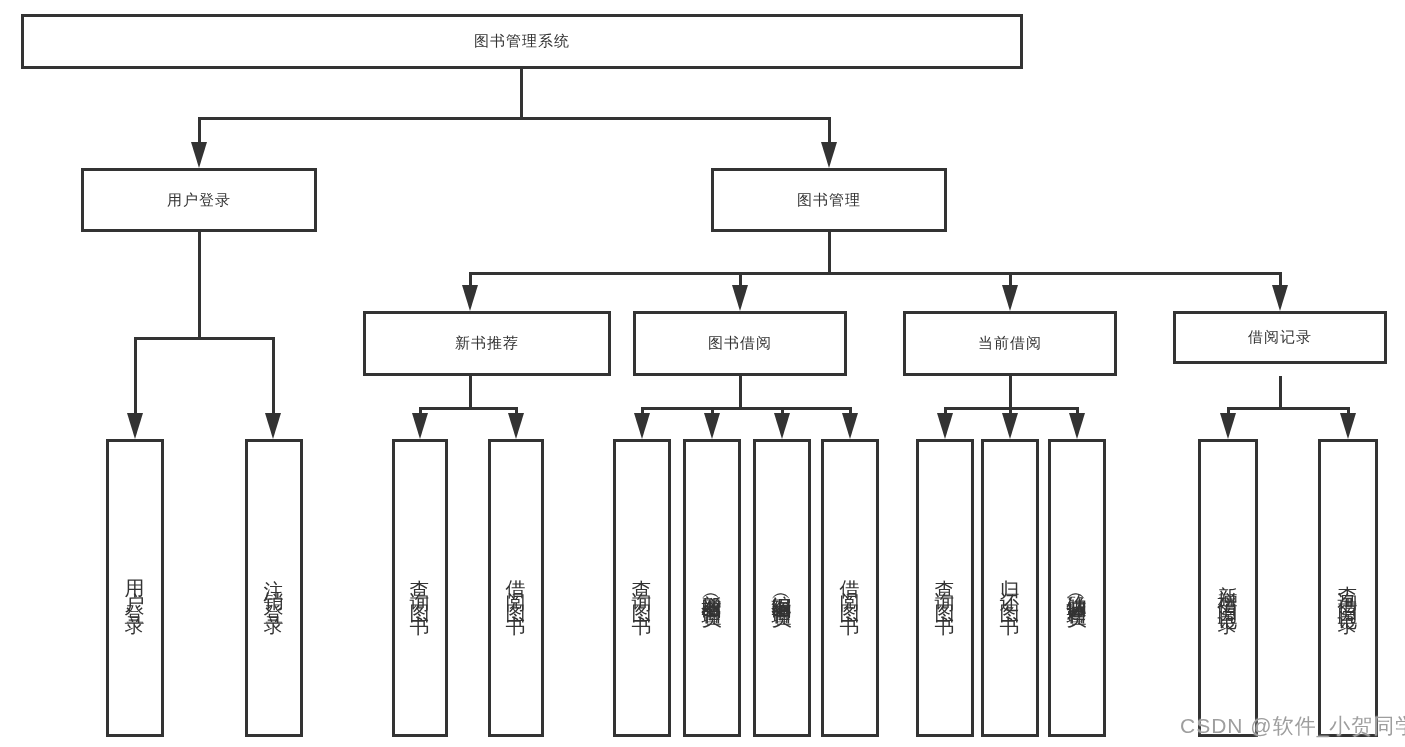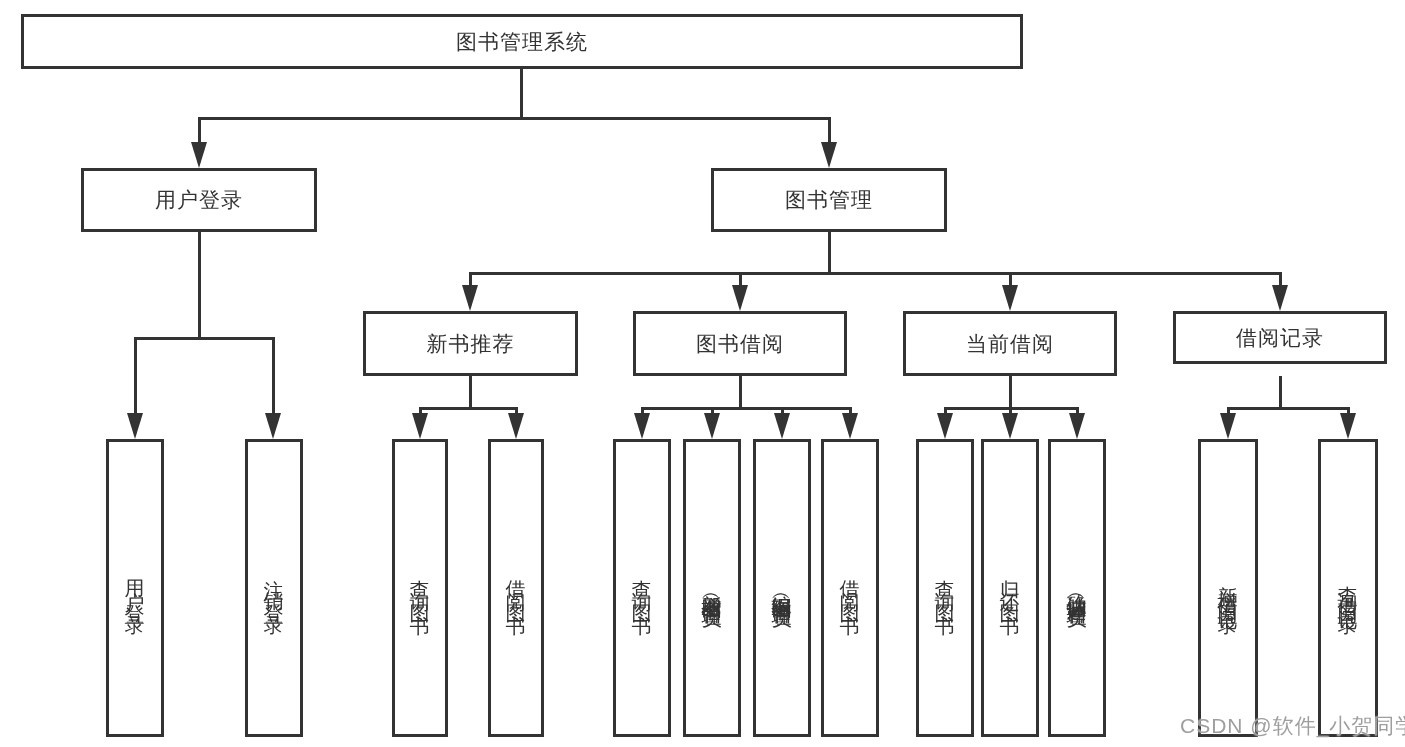--- a/index.html
+++ b/index.html
@@ -24,21 +24,21 @@
   .box {
     position: absolute;
     background: var(--background);
     border: 3px solid var(--line);
     color: var(--text);
     display: flex;
     align-items: center;
     justify-content: center;
     text-align: center;
   }
-  .hbox { font-size: 21px; letter-spacing: 1px; justify-content: center; }
+  .hbox { font-size: 15px; letter-spacing: 1px; justify-content: center; }
   .vbox {
     writing-mode: vertical-rl;
     text-orientation: mixed;
     font-size: 20px;
     line-height: 1;
   }
   .sp-l { letter-spacing: 12px; }
   .sp-m { letter-spacing: 6px; }
   .sp-s { letter-spacing: 2px; }
 
@@ -100,21 +100,21 @@
   <div class="hline" style="left:469px; top:272px; width:813px;"></div>
   <div class="vline" style="left:469px; top:272px; height:16px;"></div>
   <div class="arrow" style="left:462px; top:285px;"></div>
   <div class="vline" style="left:739px; top:272px; height:16px;"></div>
   <div class="arrow" style="left:732px; top:285px;"></div>
   <div class="vline" style="left:1009px; top:272px; height:16px;"></div>
   <div class="arrow" style="left:1002px; top:285px;"></div>
   <div class="vline" style="left:1279px; top:272px; height:16px;"></div>
   <div class="arrow" style="left:1272px; top:285px;"></div>
 
-  <div class="box hbox" style="left:363px; top:311px; width:215px; height:65px;">
+  <div class="box hbox" style="left:363px; top:311px; width:248px; height:65px;">
     <span>新书推荐</span>
   </div>
   <div class="box hbox" style="left:633px; top:311px; width:214px; height:65px;">
     <span>图书借阅</span>
   </div>
   <div class="box hbox" style="left:903px; top:311px; width:214px; height:65px;">
     <span>当前借阅</span>
   </div>
   <div class="box hbox" style="left:1173px; top:311px; width:214px; height:53px;">
     <span>借阅记录</span>

